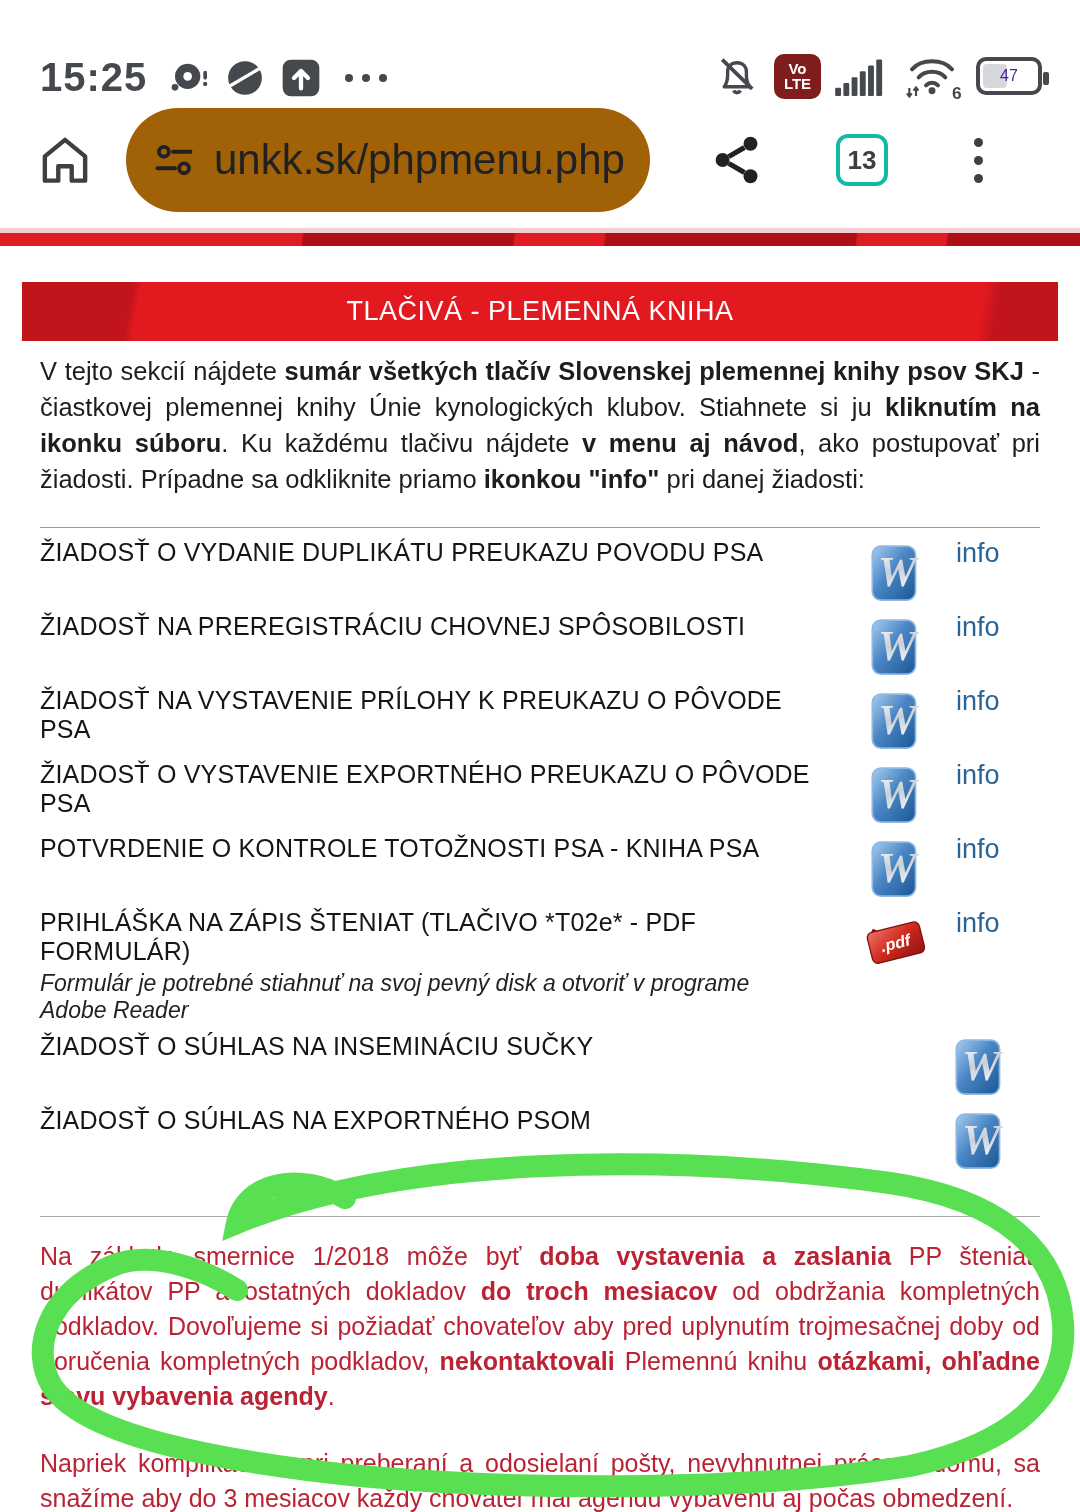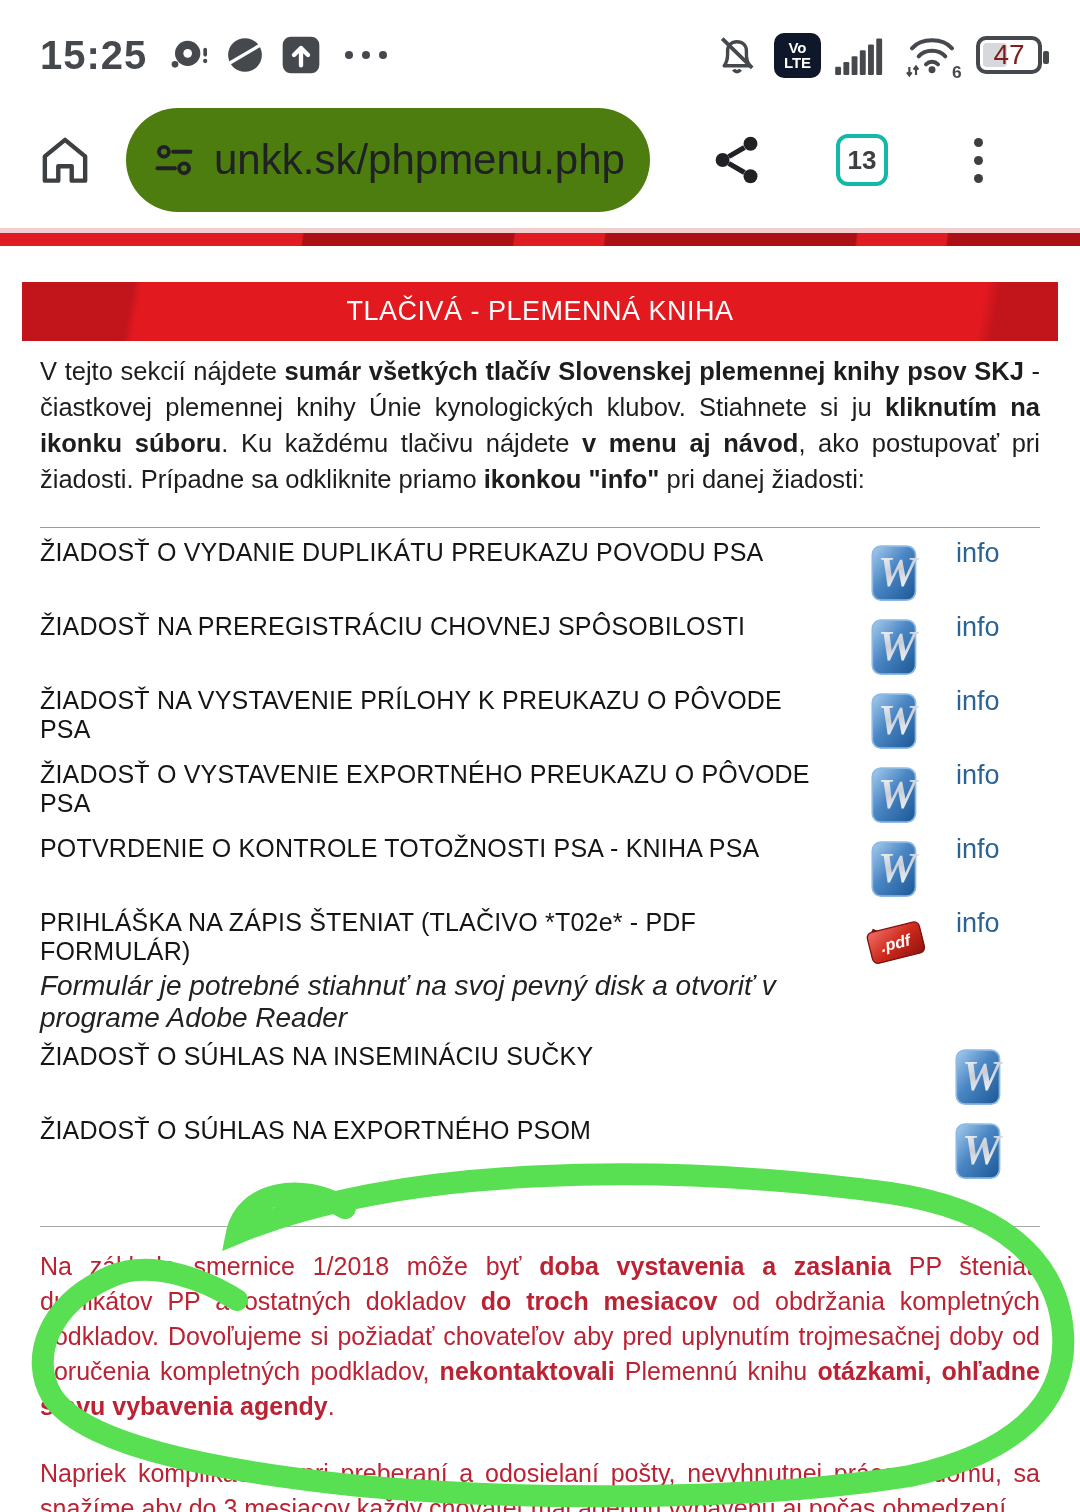--- a/index.html
+++ b/index.html
@@ -1,59 +1,59 @@
 <!DOCTYPE html>
 <html><head>
 <meta charset="utf-8">
 <style>
   * { margin:0; padding:0; box-sizing:border-box; }
   html,body { background:#fff; }
   body { font-family:"Liberation Sans", sans-serif; }
   .screen { position:relative; width:1080px; height:1512px; background:#fff; overflow:hidden; margin:0 auto; }
 
   
-  .status-bar { height:100px; display:flex; align-items:center; justify-content:space-between; padding:10px 38px 0 40px; color:#45484c; }
+  .status-bar { height:100px; display:flex; align-items:flex-end; justify-content:space-between; padding:10px 38px 0 40px; color:#45484c; }
   .sb-left { display:flex; align-items:center; gap:14px; }
   .sb-time { font-size:40px; font-weight:600; letter-spacing:1px; margin-right:8px; }
   .sb-right { display:flex; align-items:center; gap:13px; }
   .sb-ic { display:flex; align-items:center; justify-content:center; }
   .dots3 { display:flex; gap:9px; margin-left:10px; }
   .dots3 i { width:8px; height:8px; border-radius:50%; background:#45484c; }
-  .volte { width:47px; height:45px; background:#0f172a; border-radius:10px; color:#fff; display:flex; flex-direction:column; align-items:center; justify-content:center; line-height:1; }
+  .volte { width:47px; height:45px; background:#7f1d1d; border-radius:10px; color:#fff; display:flex; flex-direction:column; align-items:center; justify-content:center; line-height:1; }
   .volte b { font-size:15px; font-weight:700; }
   .battery { position:relative; width:66px; height:38px; border:4px solid #45484c; border-radius:10px; display:flex; align-items:center; justify-content:center; }
   .battery .fill { position:absolute; left:3px; top:3px; bottom:3px; width:42%; background:#d6d8db; border-radius:4px; }
-  .battery .pct { position:relative; font-size:28px; color:#7f1d1d; }
+  .battery .pct { position:relative; font-size:16px; color:#4c1d95; }
   .battery .nub { position:absolute; right:-11px; top:11px; width:6px; height:13px; background:#45484c; border-radius:2px; }
 
   
   .browser-bar { height:128px; display:flex; align-items:center; padding:0 30px 8px 34px; }
   .home-ic { width:62px; height:62px; }
-  .url-pill { margin-left:30px; width:524px; height:104px; background:#4d7c0f; border-radius:52px; display:flex; align-items:center; padding:0 26px; overflow:hidden; }
+  .url-pill { margin-left:30px; width:524px; height:104px; background:#a16207; border-radius:52px; display:flex; align-items:center; padding:0 26px; overflow:hidden; }
   .tune-ic { width:44px; height:44px; flex:0 0 auto; }
   .url-text { margin-left:18px; font-size:42px; color:#202124; white-space:nowrap; }
   .share-ic { width:54px; height:54px; margin-left:60px; }
   .tab-box { margin-left:72px; width:52px; height:52px; border:4px solid #14b8a6; border-radius:12px; display:flex; align-items:center; justify-content:center; font-size:26px; font-weight:700; color:#3c4043; }
   .kebab { margin-left:86px; display:flex; flex-direction:column; gap:9px; }
   .kebab i { width:9px; height:9px; border-radius:50%; background:#3c4043; }
 
   
   .stripe-light { height:5px; background:#f3ced0; }
   .stripe { height:13px; background:linear-gradient(97deg,#e01c22 0 300px,#ac1016 302px 510px,#e01c22 512px 600px,#ac1016 602px 850px,#e01c22 852px 940px,#ac1016 942px 1230px,#e01c22 1232px); }
 
   
   .content { padding:0 40px; position:relative; }
   .title-bar { margin:36px -18px 0; height:59px; background:linear-gradient(100deg,#c2141b 0 110px,#e2191f 118px 950px,#c2141b 965px); color:#fff; display:flex; align-items:center; justify-content:center; font-size:27px; letter-spacing:.5px; }
   .intro { margin-top:12px; font-size:25.5px; line-height:36px; color:#1d1d1d; text-align:justify; }
   .rule { border:none; border-top:1px solid #9b9b9b; margin-top:30px; }
 
   .forms { margin-top:6px; }
   .form-row { display:flex; align-items:flex-start; min-height:66px; padding:4px 0; }
   .row-text { flex:1; padding-right:16px; font-size:25px; color:#151515; letter-spacing:.2px; }
-  .row-sub { font-size:28px; font-style:italic; color:#222; margin-top:4px; letter-spacing:0; }
+  .row-sub { font-size:23px; font-style:italic; color:#222; margin-top:4px; letter-spacing:0; }
   .row-icon { width:122px; display:flex; justify-content:center; align-items:center; }
   .row-info { width:84px; font-size:27px; color:#2a6496; }
 
   .notice { position:relative; margin-top:40px; }
   .red-para { color:#bb2233; font-size:25px; line-height:35px; text-align:justify; }
   .red-para + .red-para { margin-top:32px; }
   .notice .rule { margin:0 0 22px; border-top-color:#a9a9a9; }
   .green-annotation { position:absolute; left:-40px; top:-78px; width:1080px; height:440px; pointer-events:none; z-index:6; }
 
   .word-ic, .pdf-ic { display:block; }

